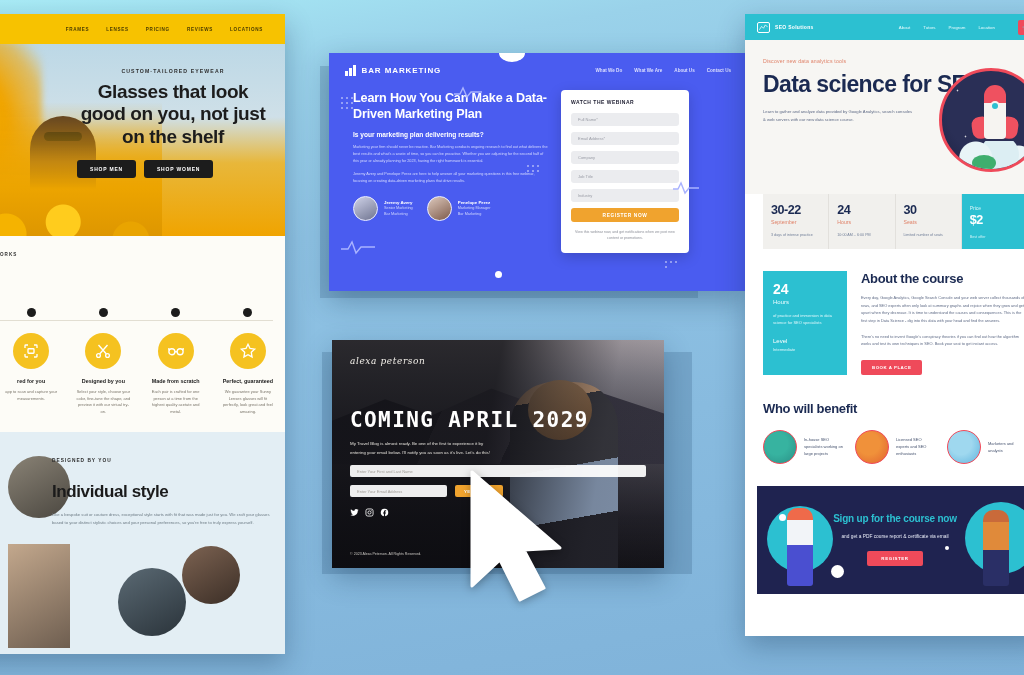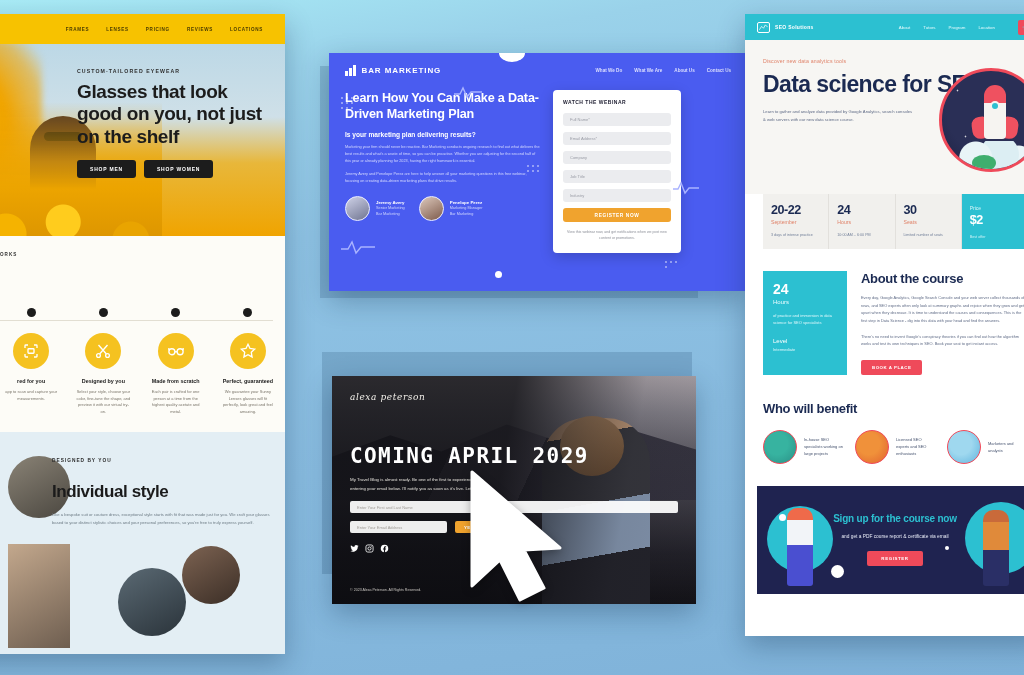--- a/index.html
+++ b/index.html
@@ -38,21 +38,21 @@
         linear-gradient(180deg, rgba(240,168,0,0) 0%, #eca400 58%, #d99200 100%);
       filter: blur(.4px); }
   #p1 .hero .sunblob { position: absolute; left: -50px; top: -4px; width: 180px; height: 185px;
       background: radial-gradient(ellipse at 40% 45%, #f9b600 0%, #f0a400 48%, rgba(240,164,0,.55) 72%, rgba(240,164,0,0) 85%);
       filter: blur(3px); }
   #p1 .hero .lady { position: absolute; left: 118px; top: 72px; width: 66px; height: 94px;
       background: linear-gradient(180deg,#4d3528 0 30%, #6b4a38 50%, #3a2a22 100%);
       border-radius: 34px 34px 10px 10px; filter: blur(.6px); }
   #p1 .hero .lady:after { content:""; position:absolute; left:14px; top:16px; width:38px; height:9px;
       background:#1b1b1b; border-radius:5px; }
-  #p1 .heroCopy { position: absolute; right: 16px; top: 24px; width: 192px; text-align: left; }
+  #p1 .heroCopy { position: absolute; right: 16px; top: 24px; width: 192px; text-align: center; }
   #p1 .eyebrow { font-size: 5.2px; font-weight: 700; letter-spacing: 1.1px; color: #2e2e2e;
                  text-transform: uppercase; margin-bottom: 7px; }
   #p1 .h1 { font-size: 19px; line-height: 1.18; font-weight: 700; color: #1c1c1c; letter-spacing: -.4px; }
   #p1 .btnrow { display: flex; gap: 8px; margin-top: 12px; }
   #p1 .btn-dark { background: #1c1c1c; color: #fff; font-size: 5px; font-weight: 700;
                   letter-spacing: .8px; padding: 6px 13px; border-radius: 3px; }
 
   #p1 .sec2 { background: #fdfcf7; padding: 16px 0 10px 0; position: relative; height: 196px; }
   #p1 .sec2 .kicker { font-size: 4.6px; font-weight: 700; letter-spacing: 1px; color: #333;
                       margin-left: 88px; text-transform: uppercase; }
@@ -88,21 +88,21 @@
   #p2shadow { left: 320px; top: 66px; width: 378px; height: 232px; }
   #p2 { left: 329px; top: 53px; width: 416px; height: 238px; background: #4a5cf0; }
   #p2 .nav { display: flex; align-items: center; padding: 12px 14px 0 16px; }
   #p2 .blogo { display: flex; align-items: center; gap: 6px; }
   #p2 .bars { display: flex; align-items: flex-end; gap: 1.5px; height: 11px; }
   #p2 .bars i { width: 2.5px; background: #fff; display: block; }
   #p2 .bname { font-size: 8px; font-weight: 700; letter-spacing: .9px; color: #fff; }
   #p2 .nlinks { margin-left: auto; display: flex; gap: 12px; }
   #p2 .nlinks span { font-size: 4.6px; color: #dcdfff; font-weight: 600; }
 
-  #p2 .body { display: flex; padding: 14px 14px 0 16px; gap: 12px; }
+  #p2 .body { display: flex; padding: 14px 14px 0 24px; gap: 12px; }
   #p2 .lcol { width: 196px; }
   #p2 .h1 { font-size: 12.6px; line-height: 1.28; font-weight: 700; color: #fff; letter-spacing: -.15px; }
   #p2 .h2 { font-size: 6.6px; font-weight: 700; color: #fff; margin: 9px 0 6px; }
   #p2 .p { font-size: 3.8px; line-height: 1.85; color: #d4d9ff; }
   #p2 .p + .p { margin-top: 6px; }
   #p2 .speakers { display: flex; gap: 14px; margin-top: 11px; }
   #p2 .spk { display: flex; gap: 6px; align-items: center; }
   #p2 .av { width: 25px; height: 25px; border-radius: 50%; flex: none;
             background: linear-gradient(150deg,#cfd2e8,#6f7490); border: 1.5px solid #eceeff; }
   #p2 .av.b { background: linear-gradient(150deg,#ddc9bd,#7d5a4a); }
@@ -121,22 +121,22 @@
   .deco { position: absolute; pointer-events: none; }
   .dots { display: grid; grid-template-columns: repeat(3, 2.4px); gap: 2.4px; }
   .dots i { width: 2.4px; height: 2.4px; border-radius: 50%; background: rgba(255,255,255,.55); display: block; }
   #p2 .wave { stroke: #a9b3ff; fill: none; stroke-width: 1.4; }
   #p2 .wdot { width: 7px; height: 7px; border-radius: 50%; background: #fff; }
   #p2 .tabtop { position: absolute; left: 170px; top: -9px; width: 26px; height: 18px;
                 background: #fff; border-radius: 50%; }
 
   
   #p3shadow { left: 322px; top: 352px; width: 370px; height: 222px; }
-  #p3 { left: 332px; top: 340px; width: 364px; height: 228px;
-        background: linear-gradient(180deg,#b8b0b6 0%,#8d8a93 16%,#4e4c56 46%,#24232b 78%,#141318 100%); margin-top: 36px; }
+  #p3 { left: 332px; top: 340px; width: 332px; height: 228px;
+        background: linear-gradient(180deg,#b8b0b6 0%,#8d8a93 16%,#4e4c56 46%,#24232b 78%,#141318 100%); }
   #p3 .mtn { position: absolute; left: 0; top: 34px; width: 100%; height: 90px;
              background:
                linear-gradient(115deg, rgba(60,58,70,.95) 0 34%, rgba(90,86,100,.85) 34% 56%, rgba(55,53,66,.95) 56% 100%);
              clip-path: polygon(0 52%, 16% 28%, 30% 46%, 48% 16%, 66% 40%, 82% 22%, 100% 44%, 100% 100%, 0 100%); }
   #p3 .girl { position: absolute; right: 46px; bottom: 0; width: 108px; height: 186px;
               background: linear-gradient(170deg,#c8a07e 0 12%, #3b3b42 12% 46%, #8fa2bd 46% 72%, #26262e 72% 100%);
               border-radius: 44px 44px 0 0; filter: blur(.4px); }
   #p3 .girl:after { content:""; position:absolute; left:18px; top:-2px; width:64px; height:60px;
               border-radius:50%; background: linear-gradient(150deg,#c49a72,#6b4d33); }
   #p3 .veil { position: absolute; inset: 0; background: linear-gradient(100deg, rgba(12,12,16,.82) 0 46%, rgba(12,12,16,.18) 78%, rgba(12,12,16,.12) 100%); }
@@ -540,21 +540,21 @@
           <div class="finR"></div>
         <div class="body"></div>
           <div class="win"></div>
         <div class="smoke"></div>
           <div class="earth"></div>
       </div>
     </div>
 
     <div class="stats">
       <div class="stat">
-        <div class="snum">20-22</div>
+        <div class="snum">30-22</div>
         <div class="slab">September</div>
         <div class="sdesc">3 days of intense practice</div>
       </div>
       <div class="stat">
         <div class="snum">24</div>
         <div class="slab">Hours</div>
         <div class="sdesc">10:00 AM – 6:00 PM</div>
       </div>
       <div class="stat">
         <div class="snum">30</div>

